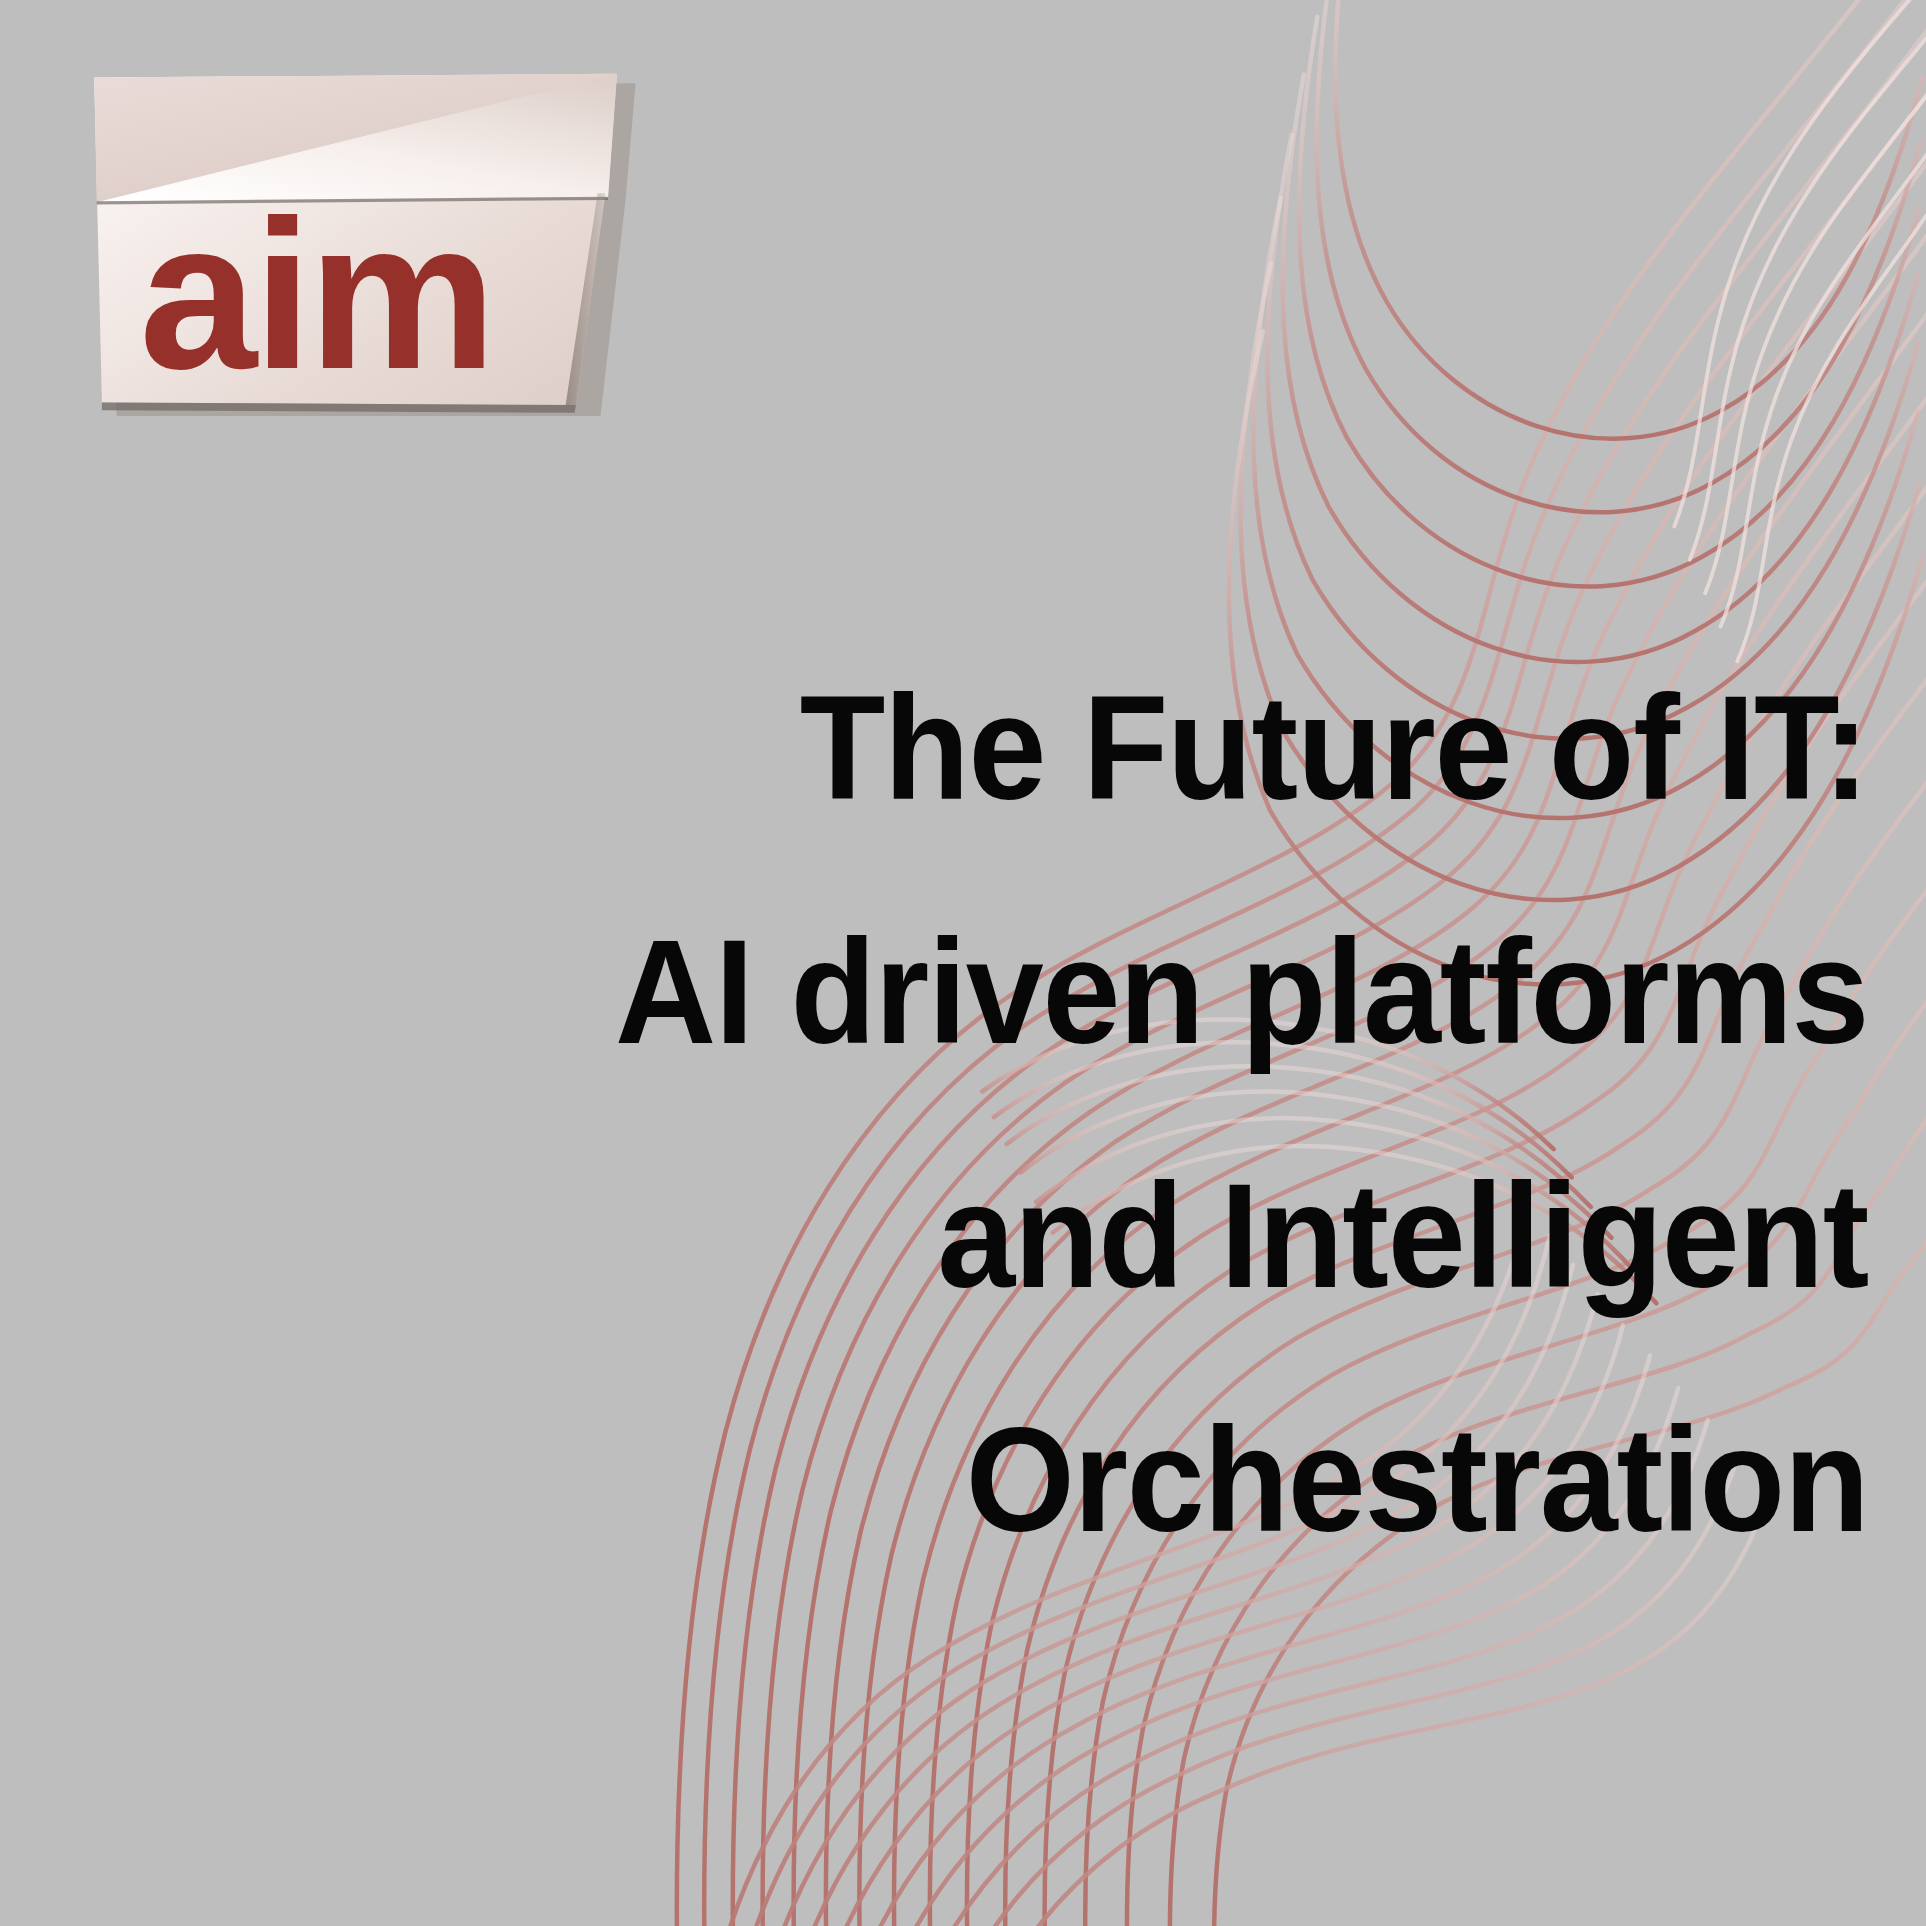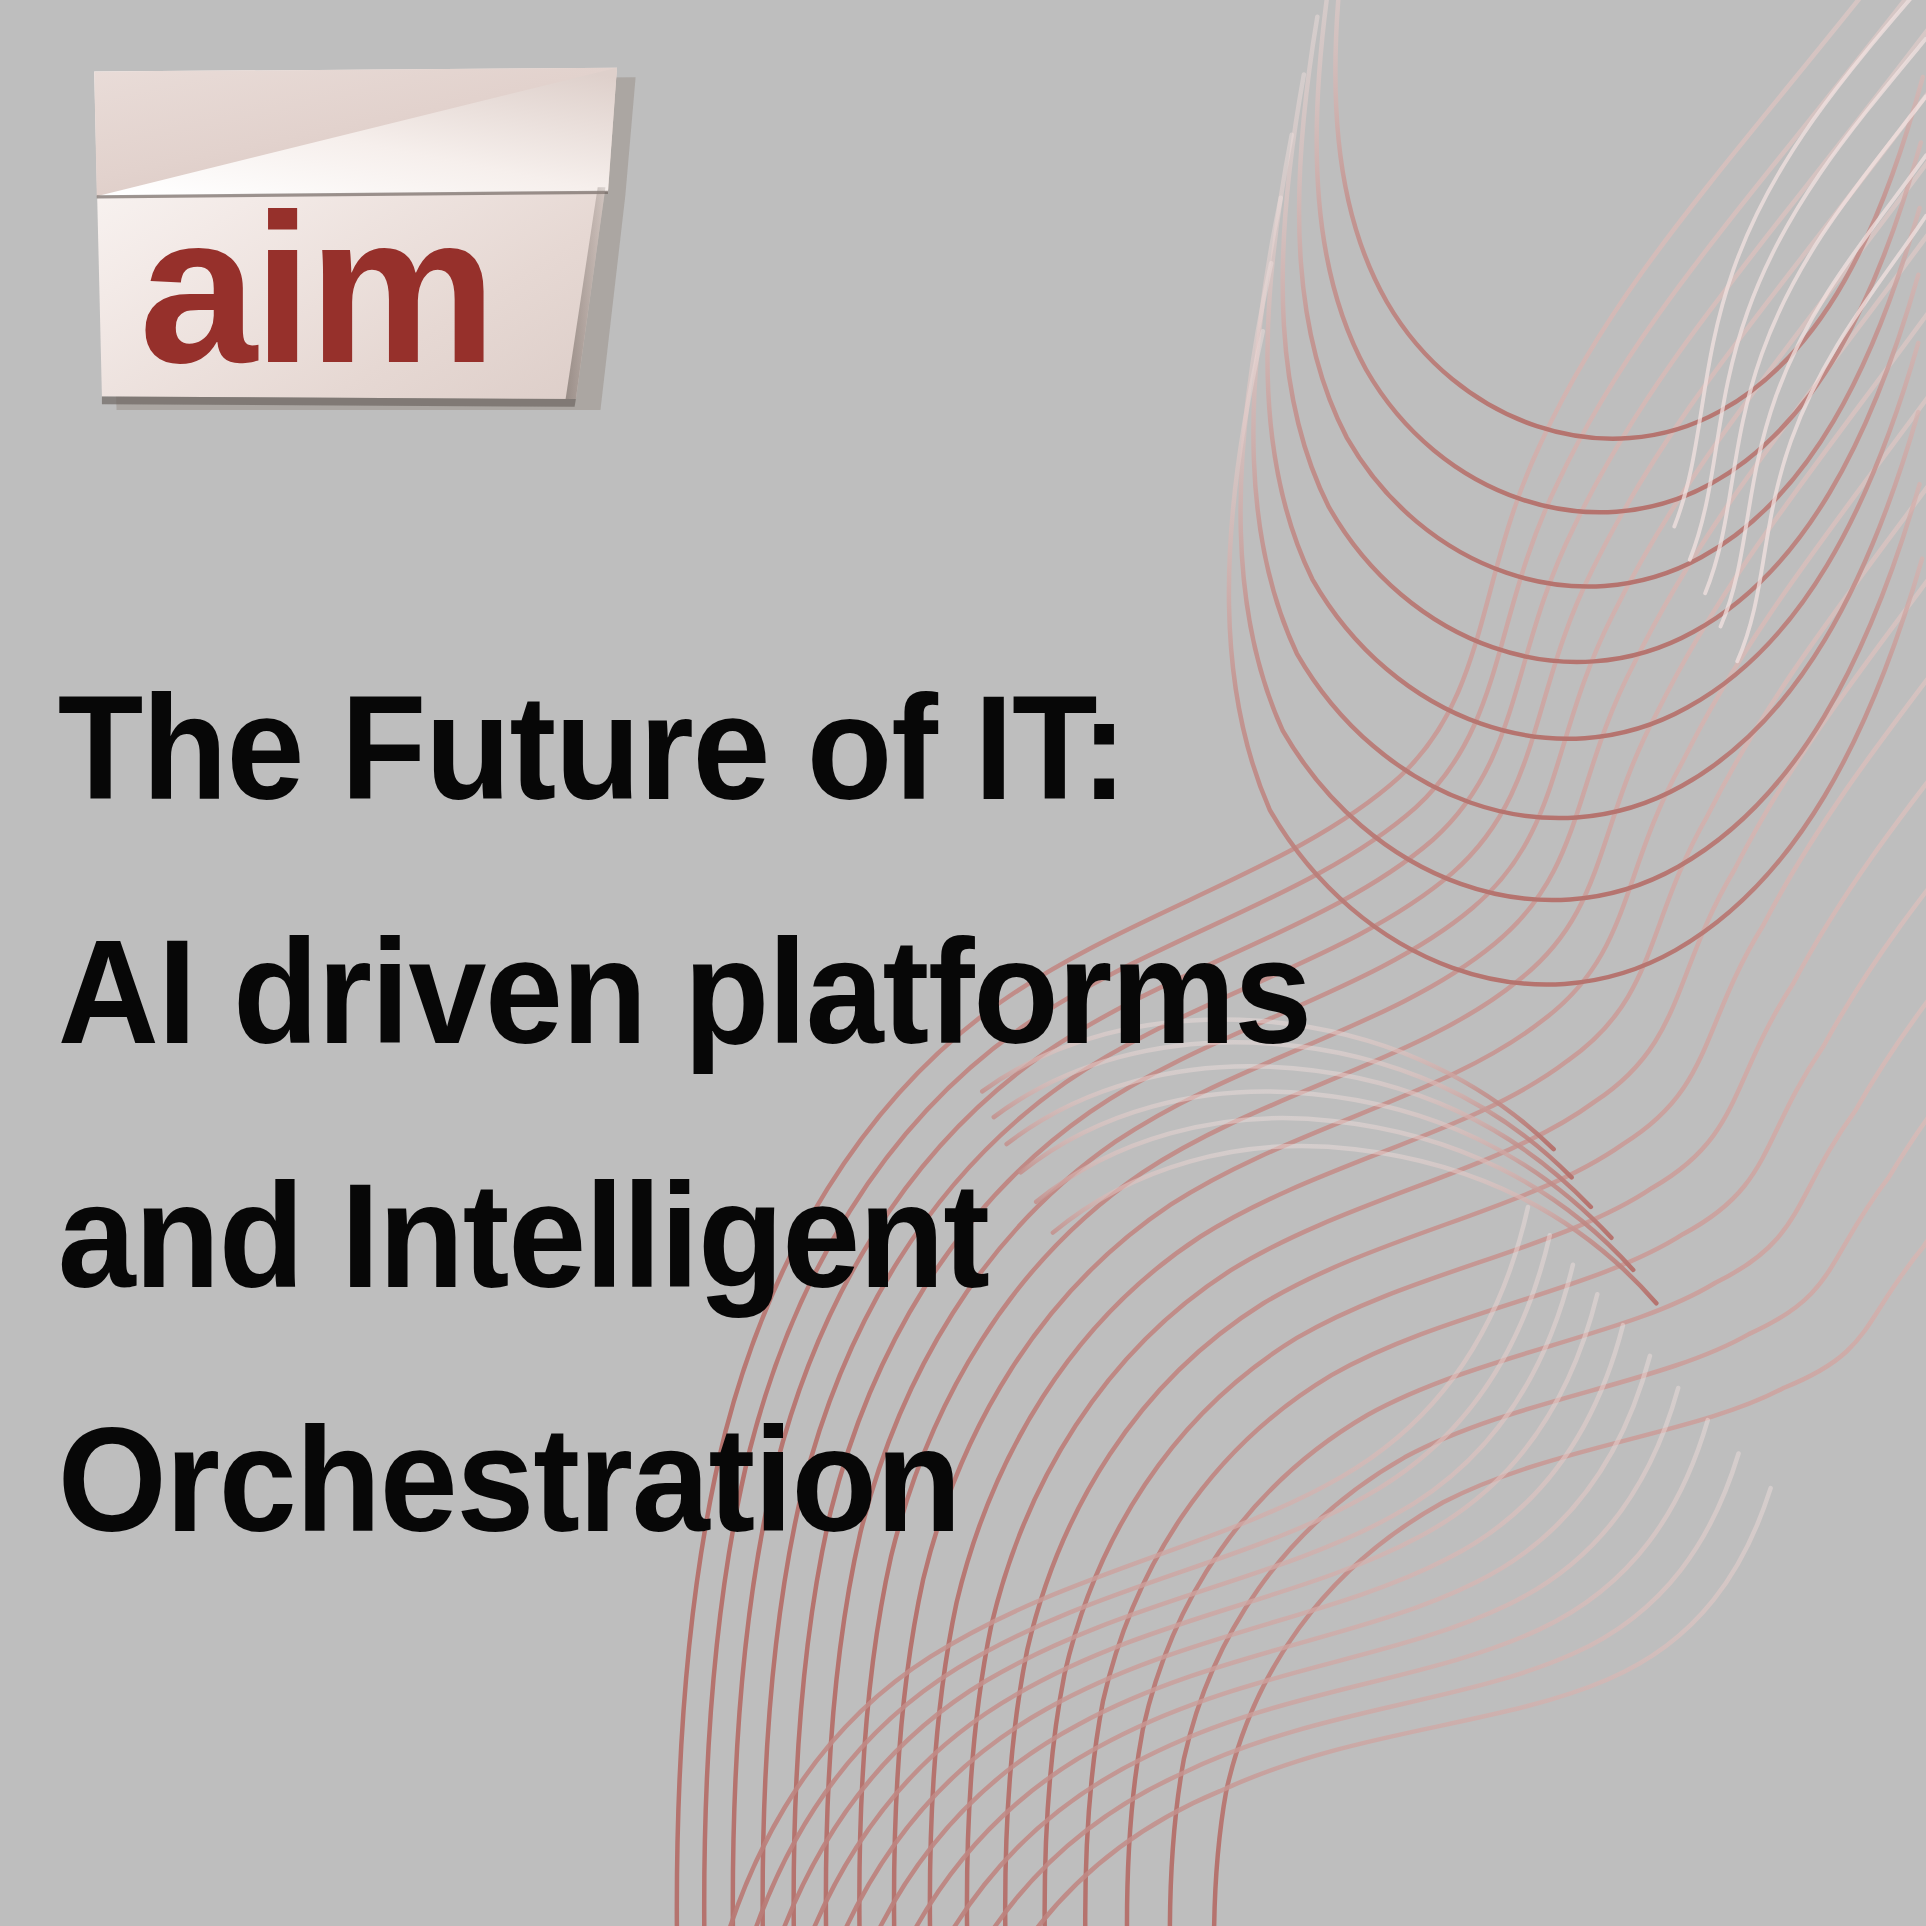--- a/index.html
+++ b/index.html
@@ -23,33 +23,33 @@
     top: 0;
     width: 1926px;
     height: 1926px;
     pointer-events: none;
   }
 
   
   #logo {
     position: absolute;
     left: 80px;
-    top: 60px;
+    top: 66px;
     width: 591px;
     height: 350px;
   }
   #logo svg { display: block; width: 100%; height: 100%; }
 
   
   #headline {
     position: absolute;
     left: 0;
     top: 626px;
     width: 1926px;
-    text-align: left;
+    text-align: right;
     color: #070707;
     font-weight: 700;
     font-size: 149px;
     line-height: 244px;
     letter-spacing: -1.3px;
     -webkit-font-smoothing: antialiased;
   }
   #headline .hl-line {
     display: block;
     white-space: nowrap;

